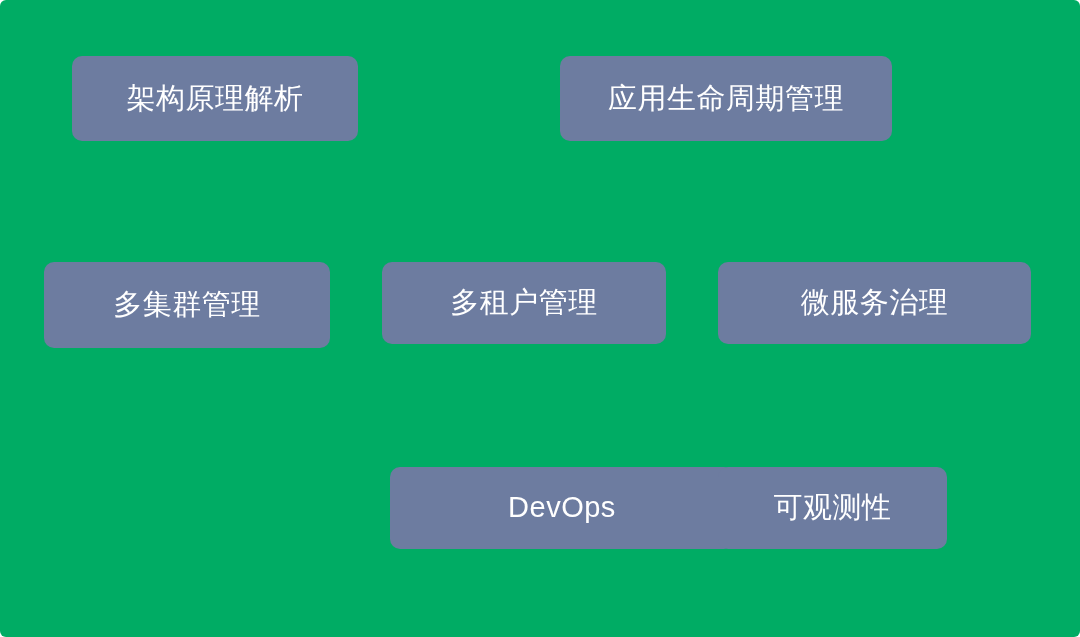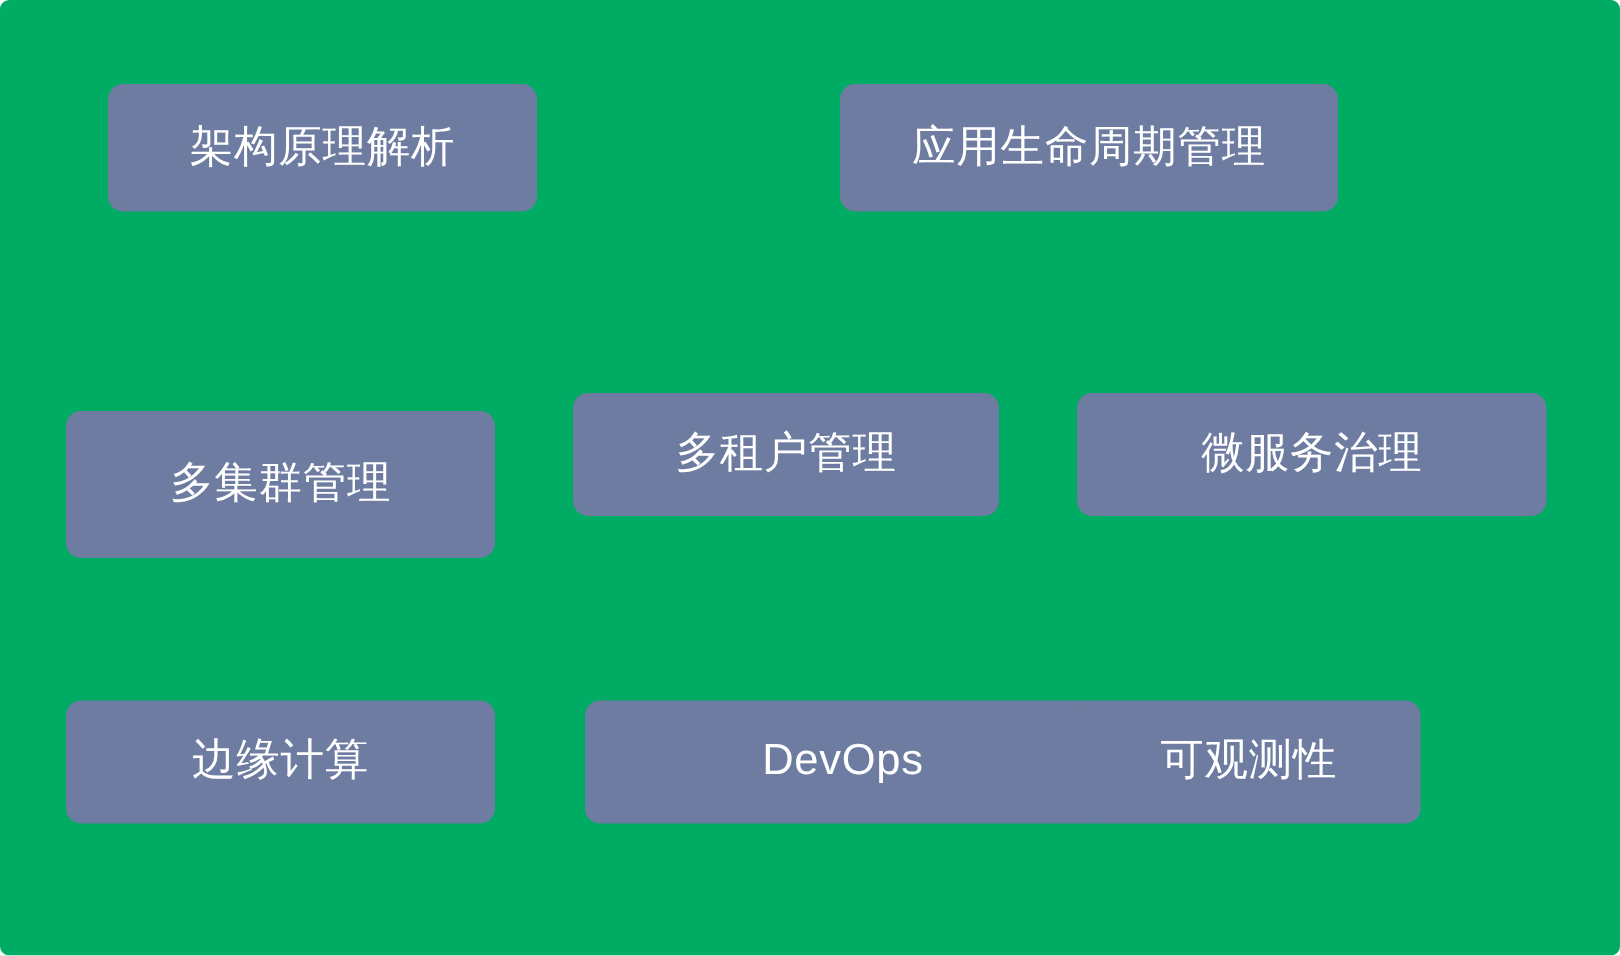--- a/index.html
+++ b/index.html
@@ -48,21 +48,21 @@
     letter-spacing: 0.5px;
     white-space: nowrap;
     font-family: Liberation Sans, sans-serif;
   }
 
   
   .r1c1 { left: 72px;  top: 56px;  width: 286px; height: 85px; }
   .r1c2 { left: 560px; top: 56px;  width: 332px; height: 85px; }
 
   
-  .r2c1 { left: 44px;  top: 262px; width: 286px; height: 98px; margin-top: 12px; }
+  .r2c1 { left: 44px;  top: 262px; width: 286px; height: 86px; }
   .r2c2 { left: 382px; top: 262px; width: 284px; height: 82px; }
   .r2c3 { left: 718px; top: 262px; width: 313px; height: 82px; }
 
   
   .r3c1 { left: 44px;  top: 467px; width: 286px; height: 82px; }
   .r3c2 { left: 390px; top: 467px; width: 344px; height: 82px; }
   .r3c3 { left: 718px; top: 467px; width: 229px; height: 82px; }
 </style>
 </head>
 <body>
@@ -83,23 +83,20 @@
     </div>
 
     <div class="card r2c2">
       <span class="card-label">多租户管理</span>
     </div>
 
     <div class="card r2c3">
       <span class="card-label">微服务治理</span>
     </div>
 
-    <div class="card r3c1">
-      <span class="card-label">边缘计算</span>
-    </div>
 
     <div class="card r3c2">
       <span class="card-label">DevOps</span>
     </div>
 
     <div class="card r3c3">
       <span class="card-label">可观测性</span>
     </div>
 
   </div>

